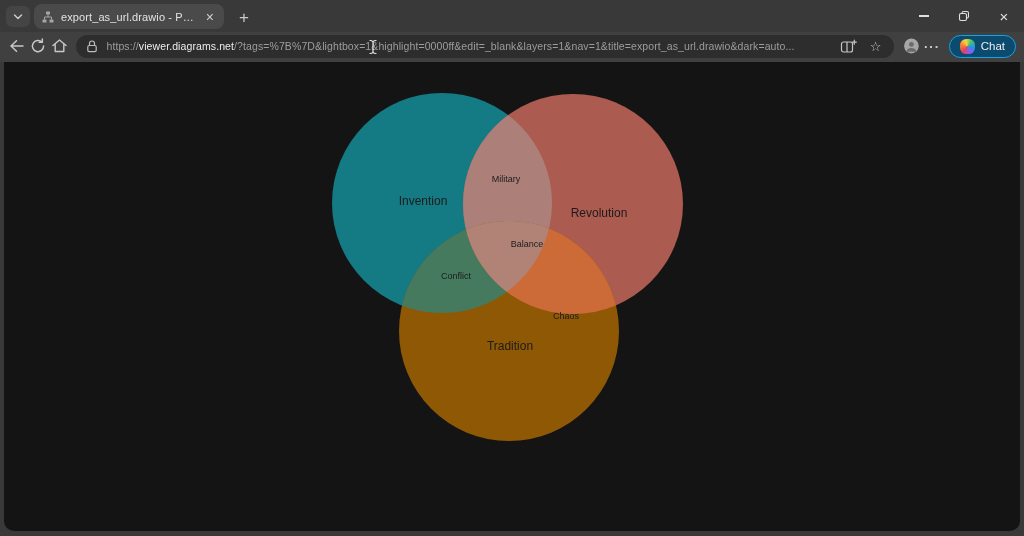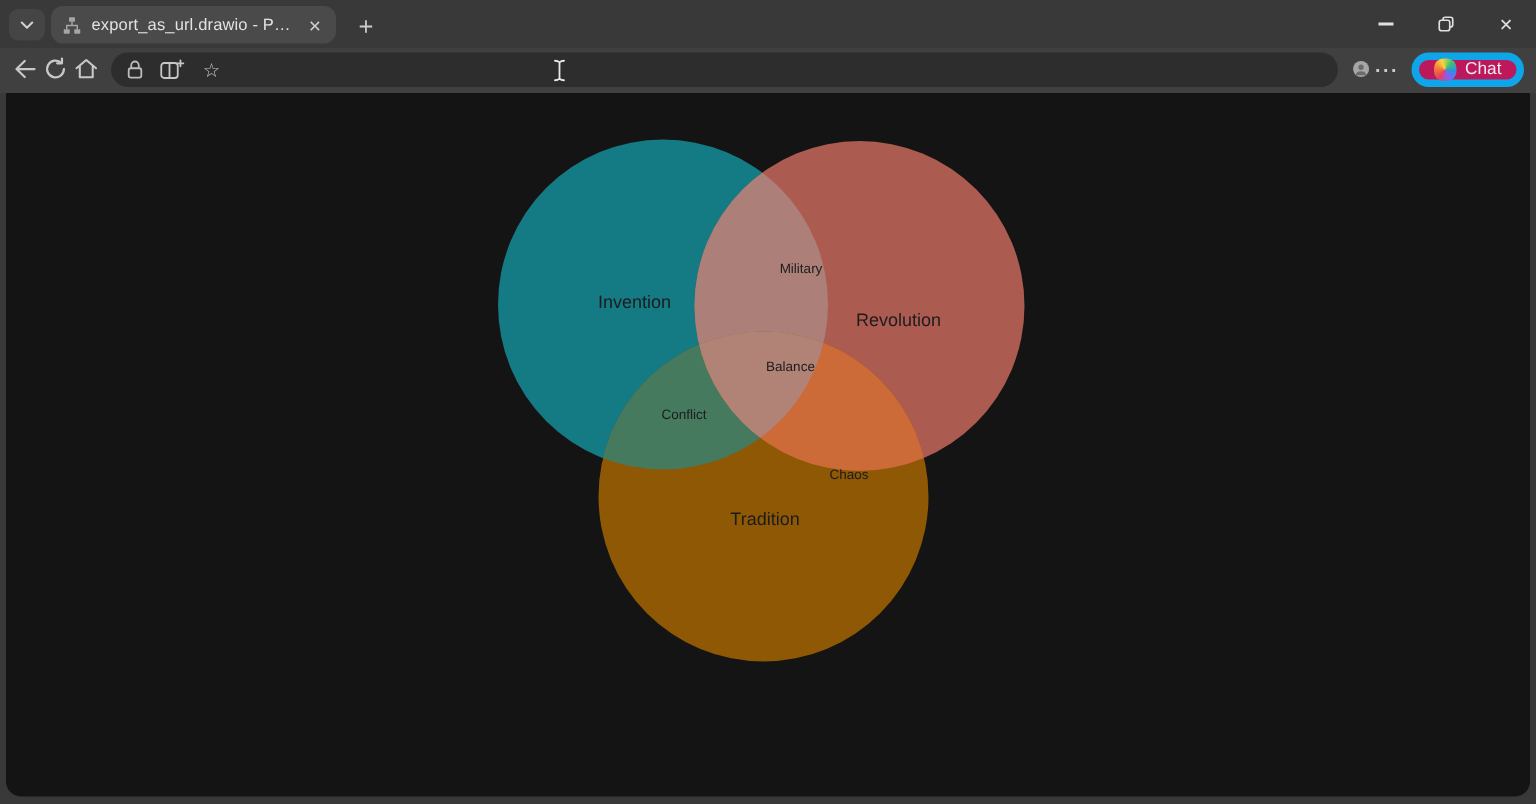--- a/index.html
+++ b/index.html
@@ -49,21 +49,21 @@
   .url {
     flex:1; font-size:10.5px; color:#9d9d9d; white-space:nowrap; overflow:hidden;
     letter-spacing:.1px;
   }
   .url .host { color:#ededed; }
   .pill-btn { width:20px; height:20px; display:flex; align-items:center; justify-content:center; }
   .star-glyph { font-size:13px; color:#c6c6c6; line-height:1; }
   .avatar-btn { width:22px; height:22px; border-radius:50%; overflow:hidden; display:flex; margin-left:2px; }
   .dots-btn { color:#d0d0d0; font-size:13px; letter-spacing:1px; width:26px; text-align:center; font-weight:bold; }
   .chatpill {
-    height:23px; border-radius:12px; background:#be185d; border:5px solid #0ea5e9;
+    height:23px; border-radius:12px; background:#0c4a6e; border:1px solid #0ea5e9;
     display:flex; align-items:center; gap:6px; padding:0 10px; margin-left:4px;
   }
   .copilot {
     width:15px; height:15px; border-radius:42%;
     background:conic-gradient(from 220deg, #e5425a, #f07d3a, #ffd43d, #41c36e, #2e8de9, #8a5cf5, #e5425a);
   }
   .chat-label { font-size:11.5px; color:#ececec; }
 
   
   .content {
@@ -72,21 +72,21 @@
   }
   .venn-svg { position:absolute; left:0; top:0; }
   .venn-label {
     position:absolute; transform:translate(-50%,-50%);
     color:#1c1c1c; font-size:12px; white-space:nowrap;
   }
   .venn-label.small { font-size:9px; }
   .lbl-invention  { left:419px; top:139px; }
   .lbl-revolution { left:595px; top:139px;margin-top:12px; }
   .lbl-tradition  { left:506px; top:284px;text-align:center; }
-  .lbl-military   { left:524px; top:117px;padding-left:12px; }
+  .lbl-military   { left:496px; top:117px;padding-left:12px; }
   .lbl-balance    { left:523px; top:182px; }
   .lbl-conflict   { left:452px; top:214px; }
   .lbl-chaos      { left:562px; top:214px;margin-top:40px; }
 
   .cursor-ibeam { position:absolute; left:367px; top:39px; }
 
   svg.icon { display:block; }
 </style>
 </head>
 <body>
@@ -149,20 +149,21 @@
       <svg class="icon" width="17" height="16" viewBox="0 0 17 16">
         <path d="M2 7.5 L8.5 2 L15 7.5 M4.2 6.3 V13.5 H12.8 V6.3" fill="none" stroke="#c8c8c8" stroke-width="1.4" stroke-linecap="round" stroke-linejoin="round"></path>
       </svg>
     </button>
 
     <div class="urlbar">
       <svg class="icon" width="14" height="15" viewBox="0 0 14 15">
         <path d="M4.5 6.5 V4.5 a2.5 2.5 0 0 1 5 0 V6.5" fill="none" stroke="#bdbdbd" stroke-width="1.2"></path>
         <rect x="2.8" y="6.5" width="8.4" height="6.2" rx="1.4" fill="none" stroke="#bdbdbd" stroke-width="1.2"></rect>
       </svg>
+      <div class="url"><span>https://</span><span class="host">viewer.diagrams.net</span><span>/?tags=%7B%7D&amp;lightbox=1&amp;highlight=0000ff&amp;edit=_blank&amp;layers=1&amp;nav=1&amp;title=export_as_url.drawio&amp;dark=auto...</span></div>
       <button class="pill-btn">
         <svg class="icon" width="17" height="15" viewBox="0 0 17 15">
           <rect x="1.5" y="3" width="11" height="10" rx="2" fill="none" stroke="#c6c6c6" stroke-width="1.2"></rect>
           <path d="M7 3 V13" stroke="#c6c6c6" stroke-width="1.2"></path>
           <path d="M14.3 1.2 V5.2 M12.3 3.2 H16.3" stroke="#c6c6c6" stroke-width="1.2" stroke-linecap="round"></path>
         </svg>
       </button>
       <button class="pill-btn">
         <span class="star-glyph">☆</span>
       </button>

